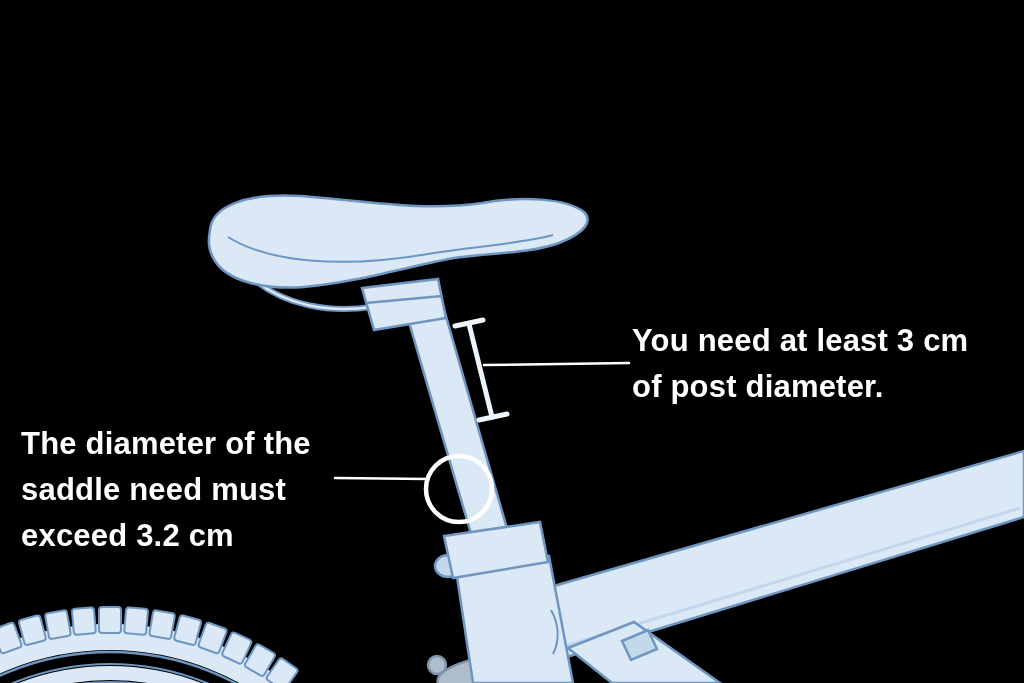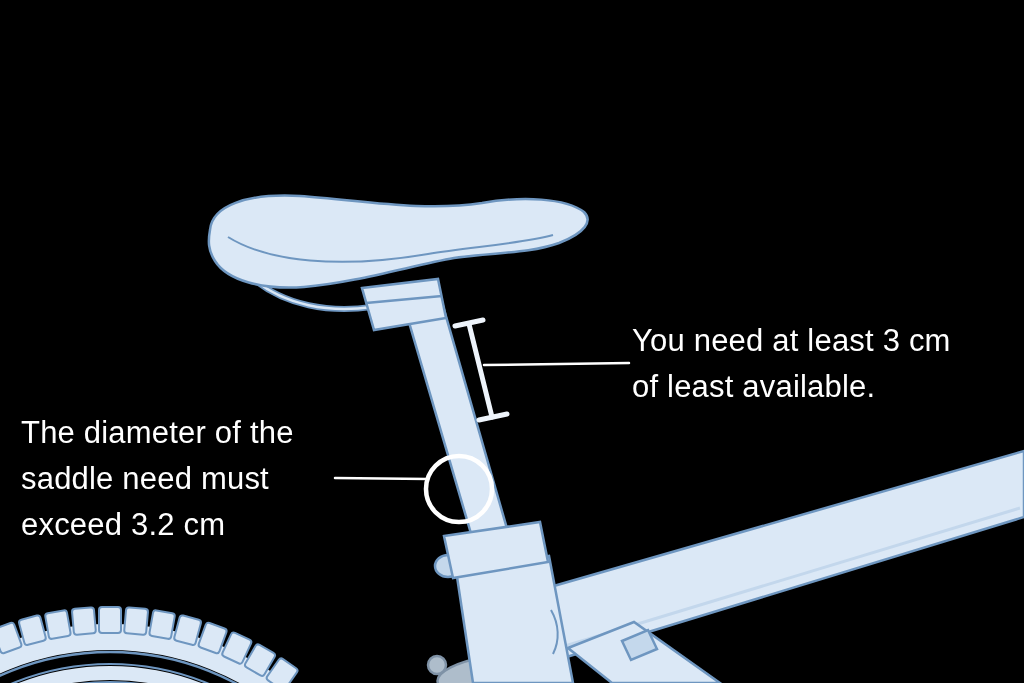--- a/index.html
+++ b/index.html
@@ -14,23 +14,23 @@
   .canvas svg { position: absolute; left: 0; top: 0; }
   .annotation {
     position: absolute;
     color: #ffffff;
     font-size: 31px;
     line-height: 46px;
     font-weight: 500;
     letter-spacing: 0.2px;
     white-space: nowrap;
   }
-  .annotation span { display: block; }
+  .annotation span { display: block; font-weight: bold; }
   #ann-post-length { left: 632px; top: 318px; }
-  #ann-post-diameter { left: 21px; top: 410px; }
+  #ann-post-diameter { left: 21px; top: 421px; }
 </style>
 </head>
 <body>
 
 <div class="canvas">
 
   <svg width="1024" height="683" viewBox="0 0 1024 683">
 
     <g stroke="#6e96c0" stroke-width="2.5" fill="#dbe8f6">
 
@@ -92,21 +92,21 @@
       <line x1="479" y1="420" x2="507" y2="414" stroke="#eef4fb" stroke-width="5"></line>
       <line x1="484" y1="365" x2="629" y2="363" stroke="#ffffff" stroke-width="2.5"></line>
       <line x1="335" y1="478" x2="428" y2="479" stroke="#ffffff" stroke-width="2.5"></line>
       <circle cx="459" cy="489" r="33" stroke="#ffffff" stroke-width="4.5"></circle>
     </g>
 
   </svg>
 
   <div class="annotation" id="ann-post-length">
     <span>You need at least 3 cm</span>
-    <span>of least available.</span>
+    <span>of post diameter.</span>
   </div>
 
   <div class="annotation" id="ann-post-diameter">
     <span>The diameter of the</span>
     <span>saddle need must</span>
     <span>exceed 3.2 cm</span>
   </div>
 
 </div>
 

